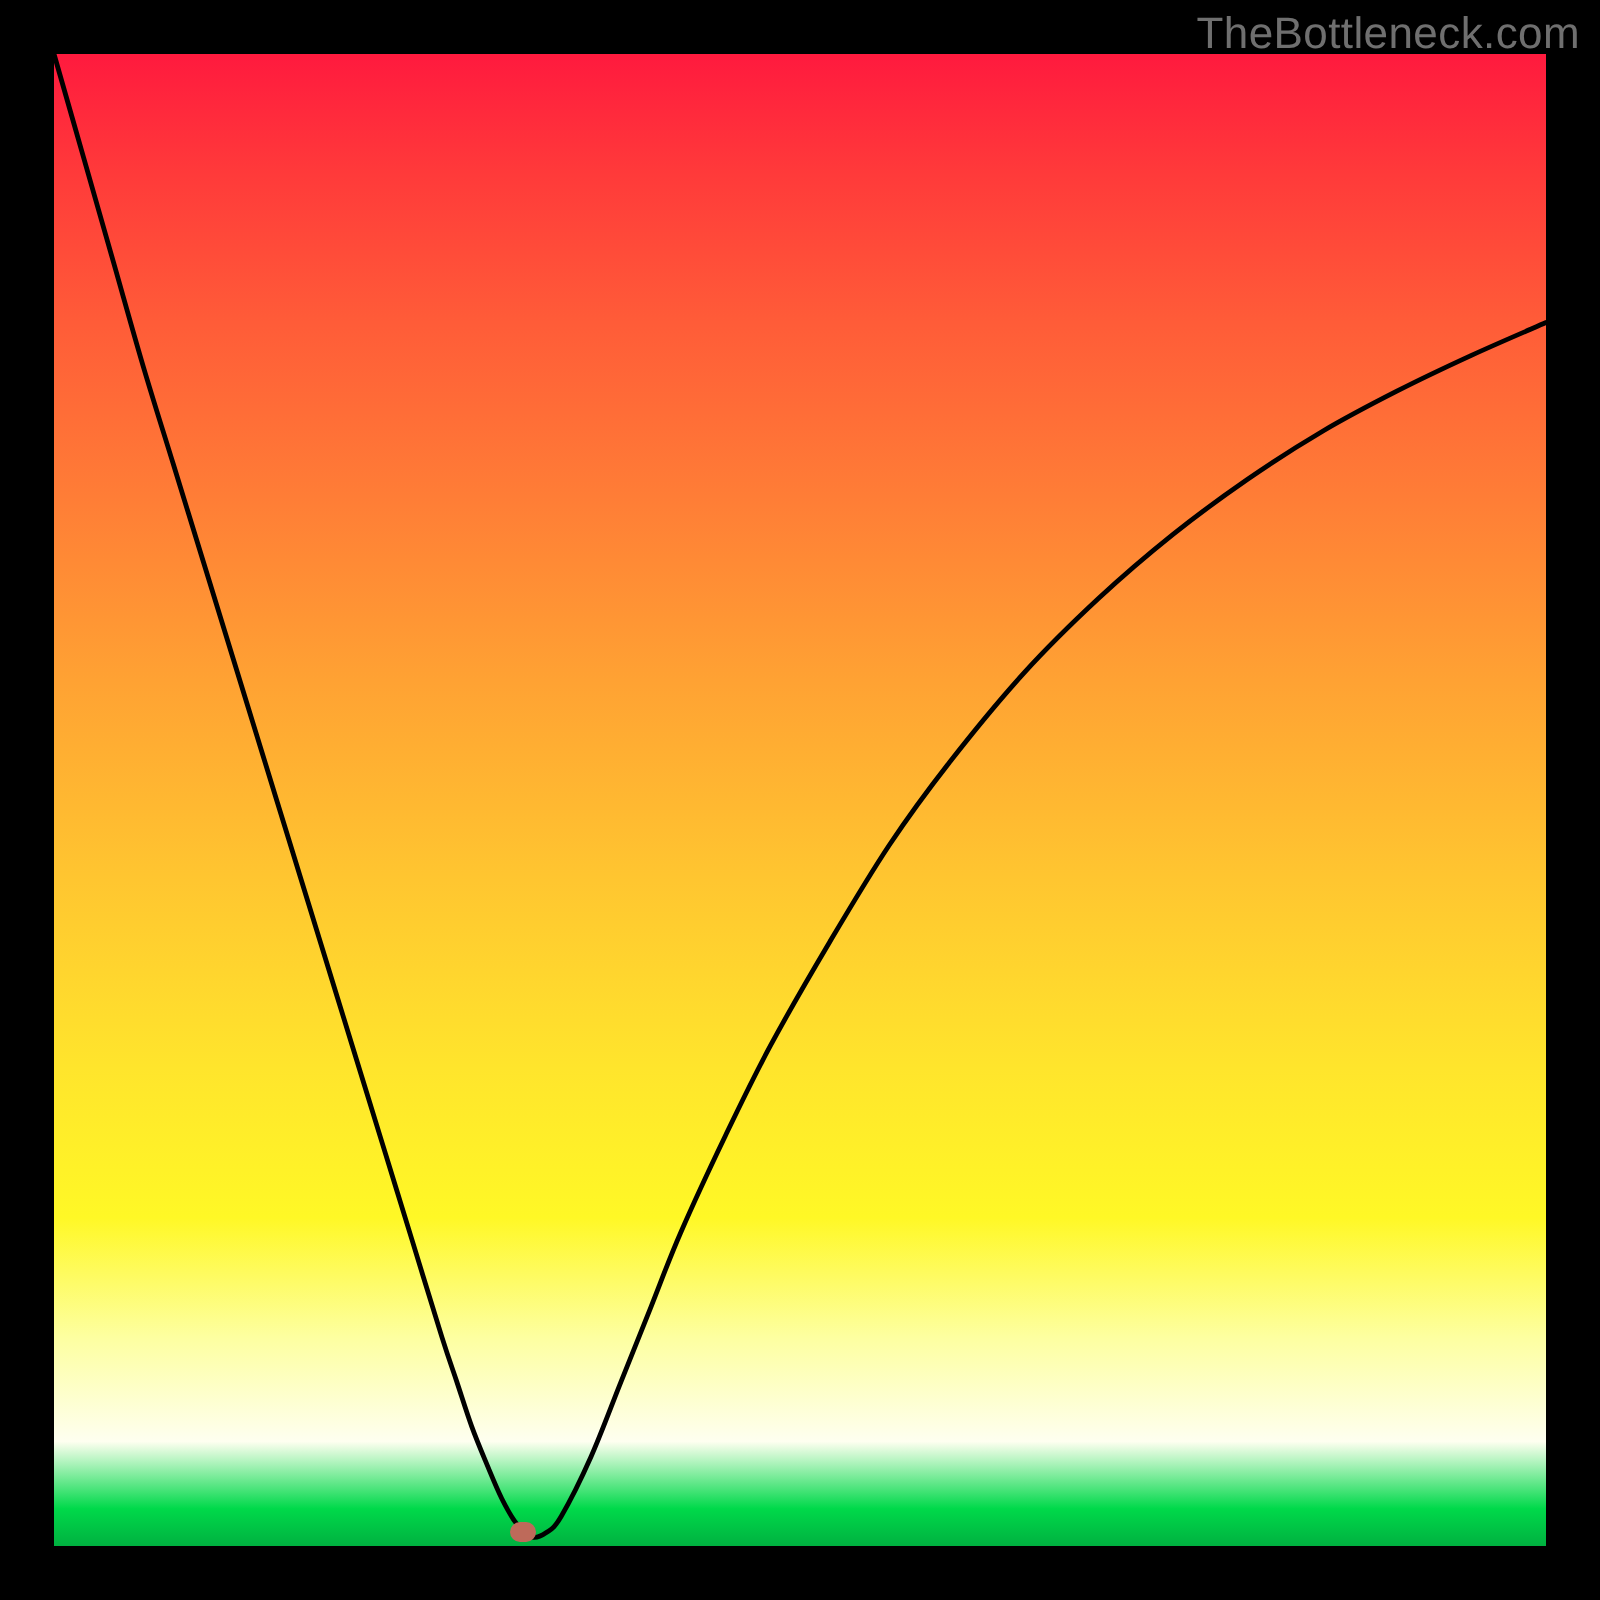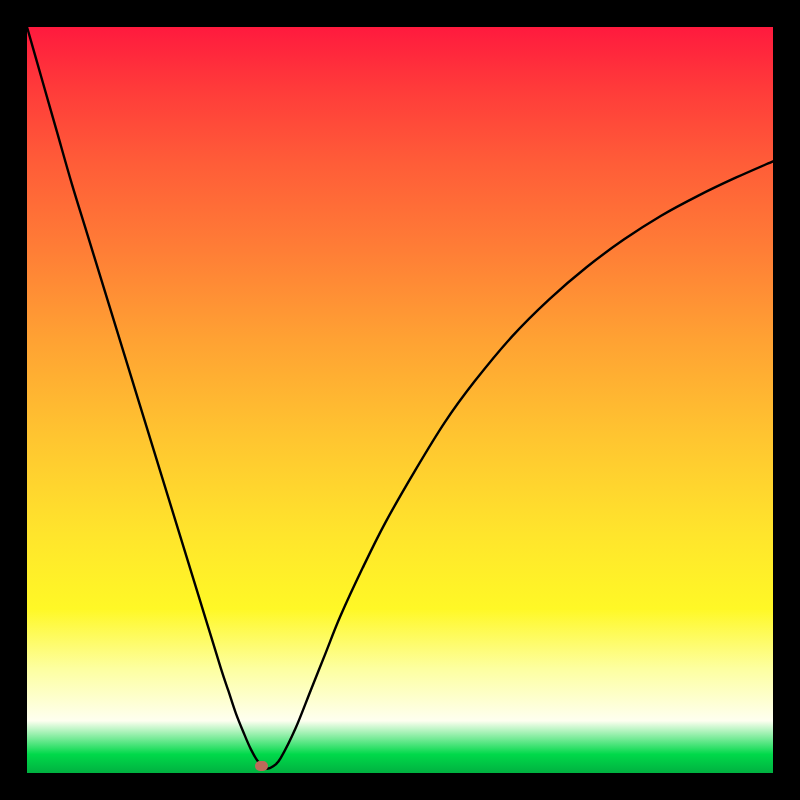--- a/index.html
+++ b/index.html
@@ -70,13 +70,14 @@
 
 <div class="stage">
 
   <div class="plot-area">
     <svg class="curve" viewBox="0 0 746 746" preserveAspectRatio="none">
       <path fill="none" stroke="#000000" stroke-width="2.4" stroke-linecap="round" d="M 0.00 0.00 C 2.49 8.70, 9.95 34.81, 14.92 52.22 C 19.89 69.63, 24.87 87.03, 29.84 104.44 C 34.81 121.85, 39.79 139.87, 44.76 156.66 C 49.73 173.44, 54.71 188.99, 59.68 205.15 C 64.65 221.31, 69.63 237.48, 74.60 253.64 C 79.57 269.80, 84.55 285.97, 89.52 302.13 C 94.49 318.29, 99.47 334.46, 104.44 350.62 C 109.41 366.78, 114.39 382.95, 119.36 399.11 C 124.33 415.27, 129.31 431.44, 134.28 447.60 C 139.25 463.76, 144.23 479.93, 149.20 496.09 C 154.17 512.25, 159.15 528.42, 164.12 544.58 C 169.09 560.74, 174.07 576.91, 179.04 593.07 C 184.01 609.23, 190.23 629.75, 193.96 641.56 C 197.69 653.37, 198.93 656.48, 201.42 663.94 C 203.91 671.40, 206.39 679.48, 208.88 686.32 C 211.37 693.16, 213.85 699.00, 216.34 704.97 C 218.83 710.94, 221.31 717.15, 223.80 722.13 C 226.29 727.10, 228.77 731.58, 231.26 734.81 C 233.75 738.04, 236.23 740.78, 238.72 741.52 C 241.21 742.27, 243.69 741.03, 246.18 739.29 C 248.67 737.55, 249.91 737.42, 253.64 731.08 C 257.37 724.74, 263.59 712.43, 268.56 701.24 C 273.53 690.05, 278.51 676.37, 283.48 663.94 C 288.45 651.51, 293.43 639.07, 298.40 626.64 C 303.37 614.21, 307.10 603.64, 313.32 589.34 C 319.54 575.04, 328.24 556.39, 335.70 540.85 C 343.16 525.31, 349.38 512.25, 358.08 496.09 C 366.78 479.93, 377.97 460.65, 387.92 443.87 C 397.87 427.09, 407.81 410.30, 417.76 395.38 C 427.71 380.46, 436.41 368.65, 447.60 354.35 C 458.79 340.05, 472.47 323.27, 484.90 309.59 C 497.33 295.91, 509.77 283.85, 522.20 272.29 C 534.63 260.73, 547.07 250.16, 559.50 240.21 C 571.93 230.27, 584.37 221.19, 596.80 212.61 C 609.23 204.03, 621.67 196.07, 634.10 188.74 C 646.53 181.40, 658.97 174.94, 671.40 168.60 C 683.83 162.25, 696.27 156.41, 708.70 150.69 C 721.13 144.97, 739.78 137.02, 746.00 134.28"></path>
     </svg>
     <div class="marker" style="left: 228.49px; top: 733.54px;"></div>
   </div>
 
+  <div class="watermark">TheBottleneck.com</div>
 </div>
 
 </body></html>

